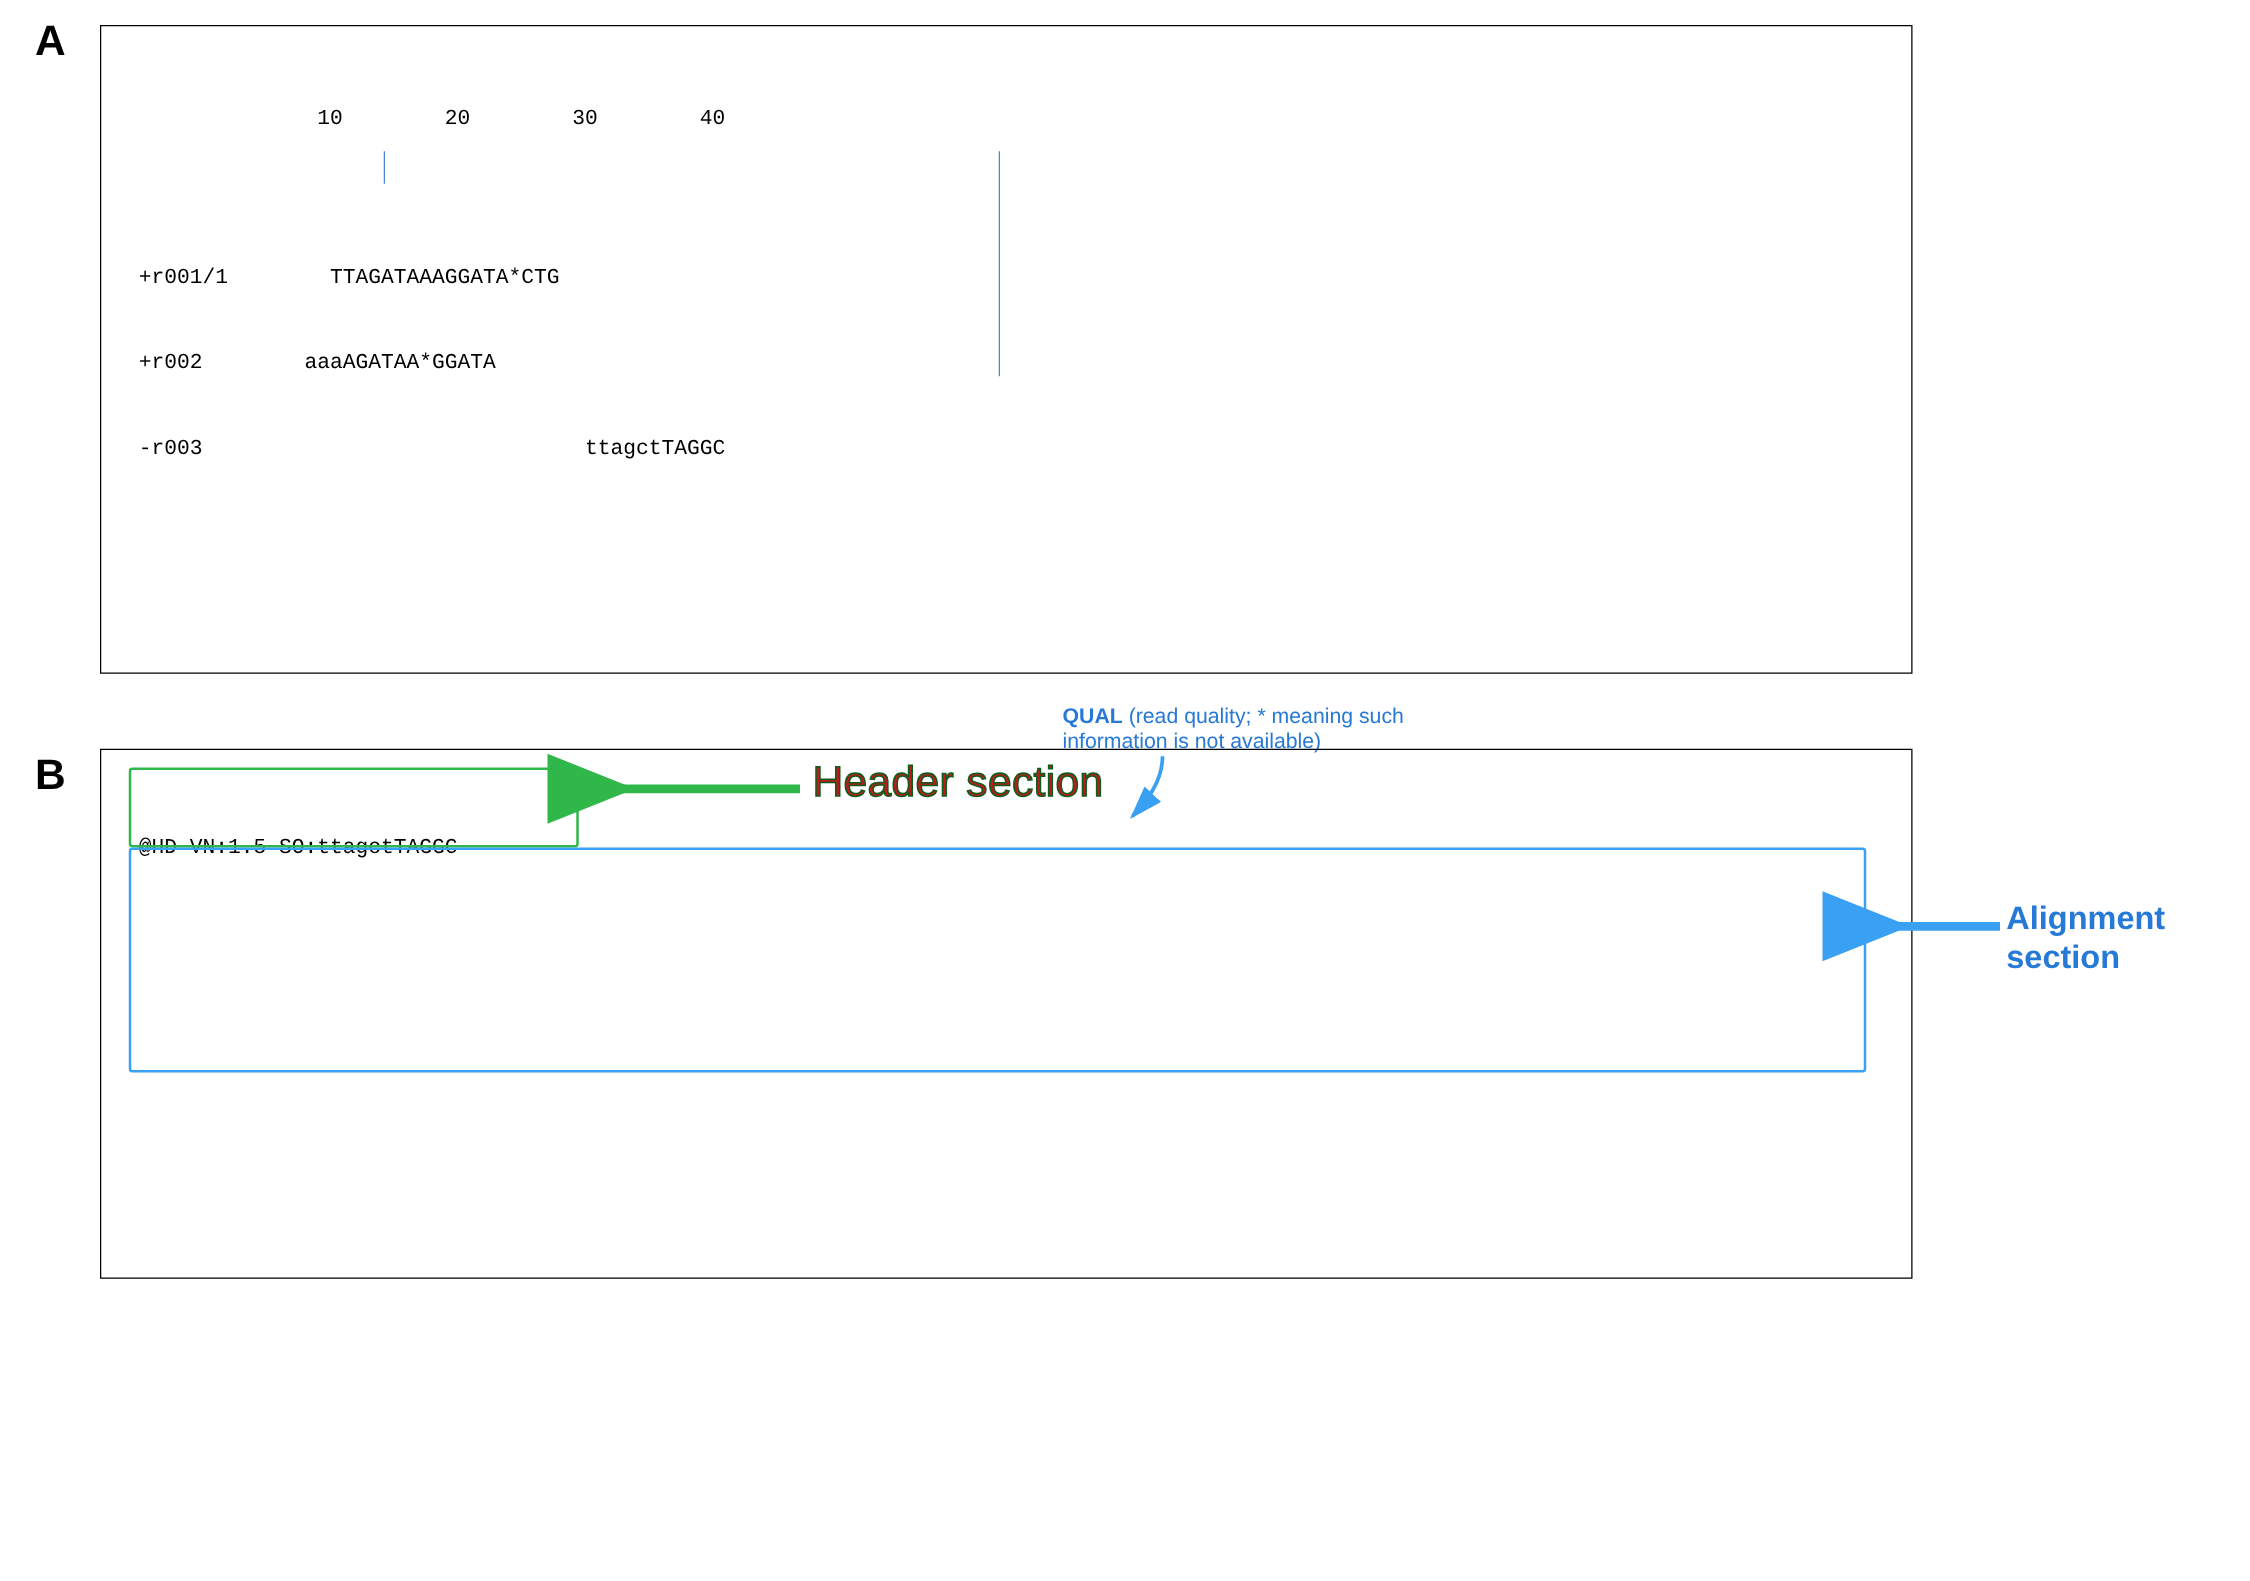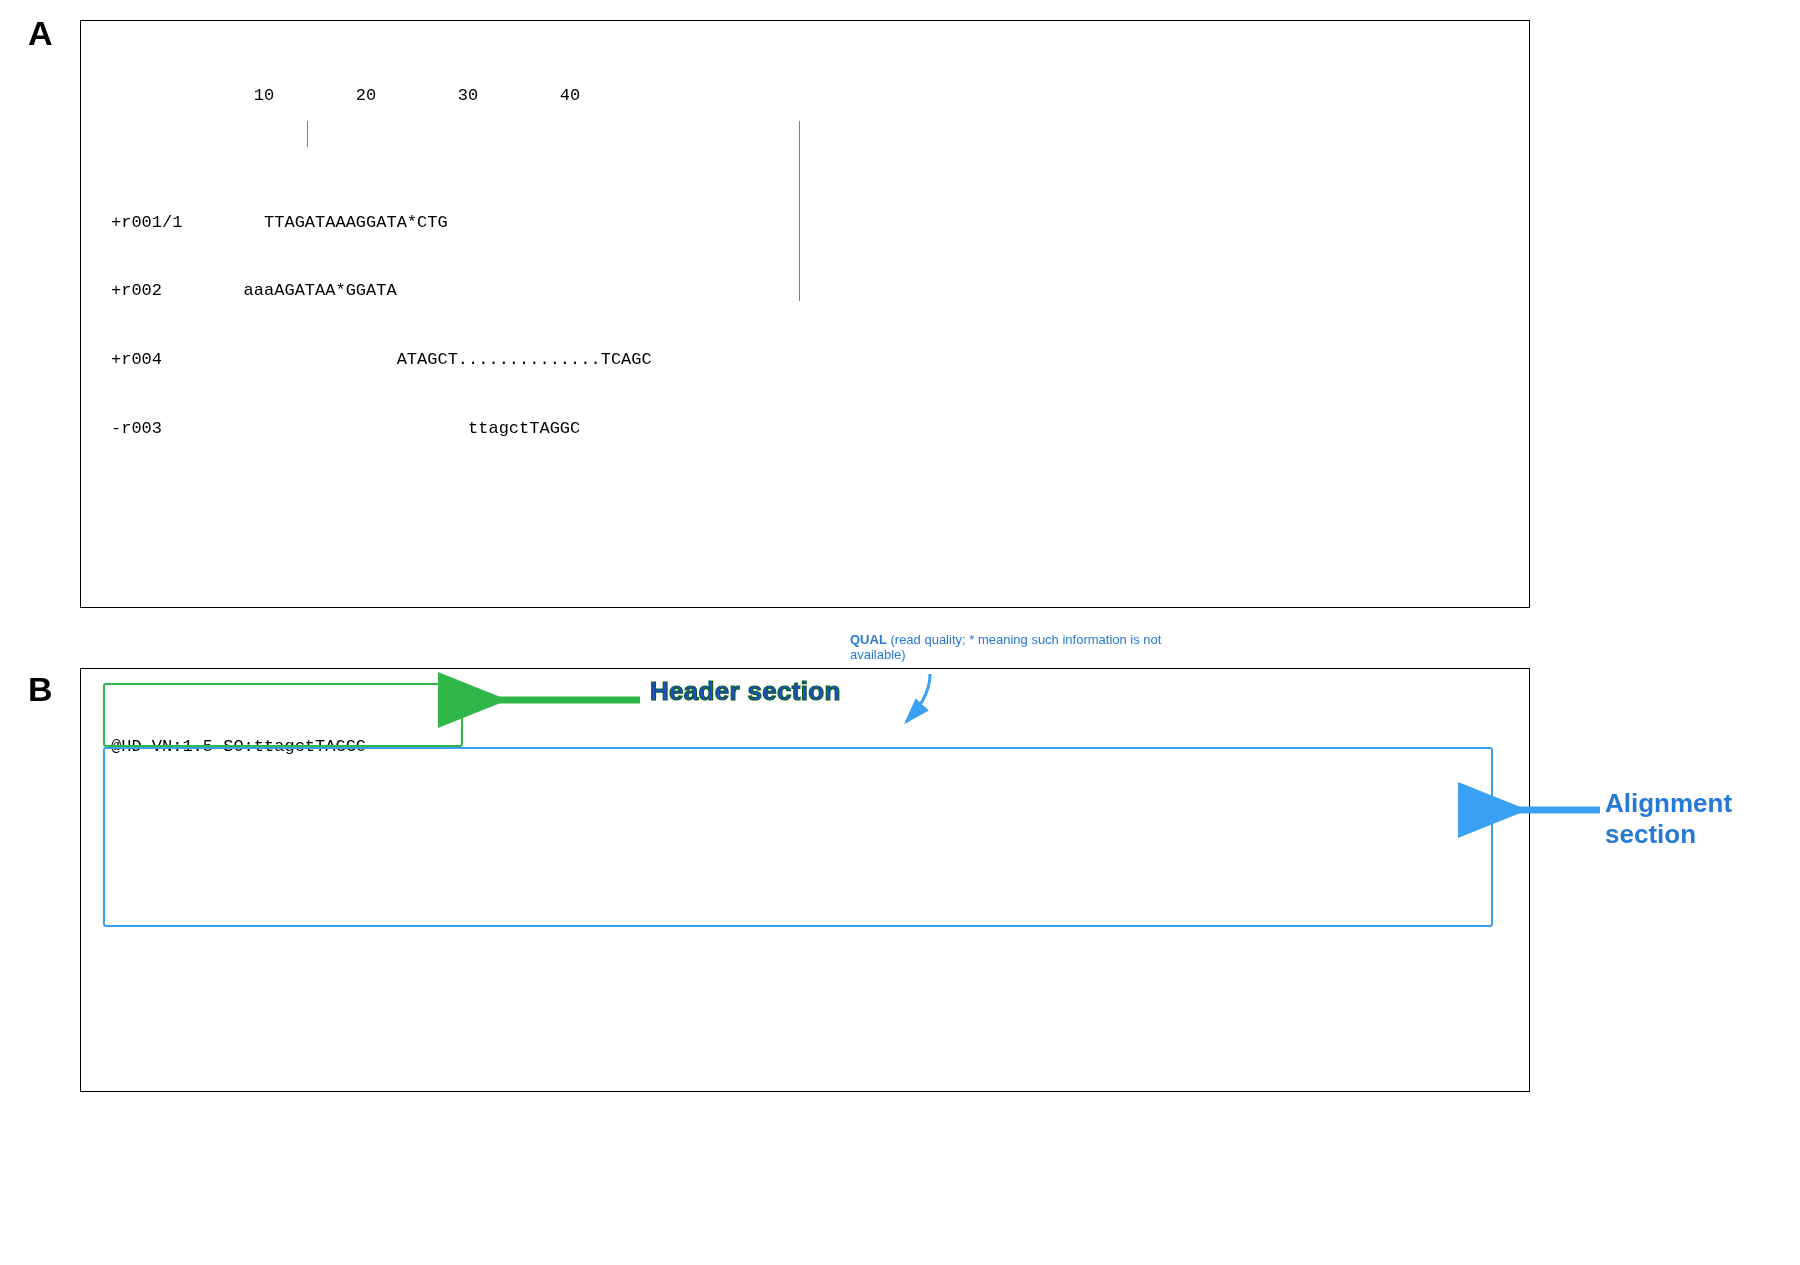--- a/index.html
+++ b/index.html
@@ -50,58 +50,57 @@
     border-radius: 3px;
   }
   .align-box {
     position: absolute;
     border: 2.5px solid #3aa0f3;
     border-radius: 3px;
   }
   .label-header {
     position: absolute;
     font-family: Arial, Helvetica, sans-serif;
-    font-size: 26px;
-    font-weight: 700;
-    color: #1d4ed8;
+    font-size: 34px;
+    font-weight: 400;
+    color: #b91c1c;
     -webkit-text-stroke: 1.2px #0c5d1b;
     letter-spacing: 0.3px;
   }
   .label-align {
     position: absolute;
     font-family: Arial, Helvetica, sans-serif;
     font-size: 26px;
     font-weight: 600;
     color: #2679d6;
   }
   .annot {
     position: absolute;
     font-family: Arial, Helvetica, sans-serif;
-    font-size: 13px;
+    font-size: 17px;
     color: #2679d6;
     line-height: 1.18;
   }
   .annot b { font-weight: 700; color: #2679d6; }
   svg.arrow {
     position: absolute;
     overflow: visible;
     pointer-events: none;
   }
 </style>
 </head>
 <body>
 
 <div class="panel-wrap">
   <div class="panel-label">A</div>
   <div class="panel-box">
     <div class="mono-line">              10        20        30        40</div>
     <div style="height:12px"></div>
     <div class="mono-line">+r001/1        TTAGATAAAGGATA*CTG</div>
     <div class="mono-line">+r002        aaaAGATAA*GGATA</div>
-    <div class="mono-line">+r004                       ATAGCT..............TCAGC</div>
     <div class="mono-line">-r003                              ttagctTAGGC</div>
 
     
     <div class="vline" style="left:226px; top:100px; height:26px;"></div>
     <div class="vline" style="left:718px; top:100px; height:180px;"></div>
   </div>
 </div>
 
 <div class="panel-wrap" style="margin-top:40px;">
   <div class="panel-label" style="top:2px;">B</div>

